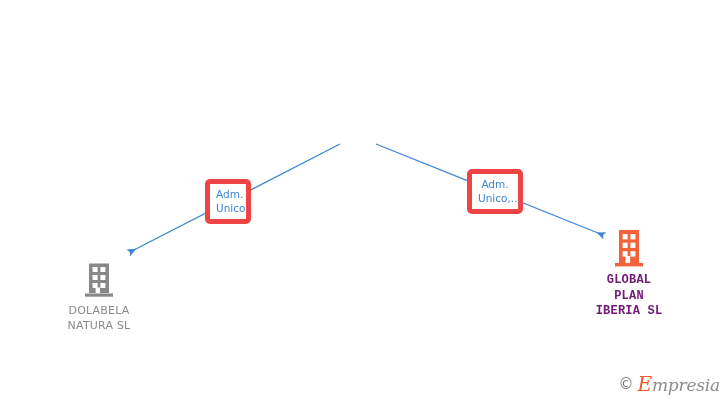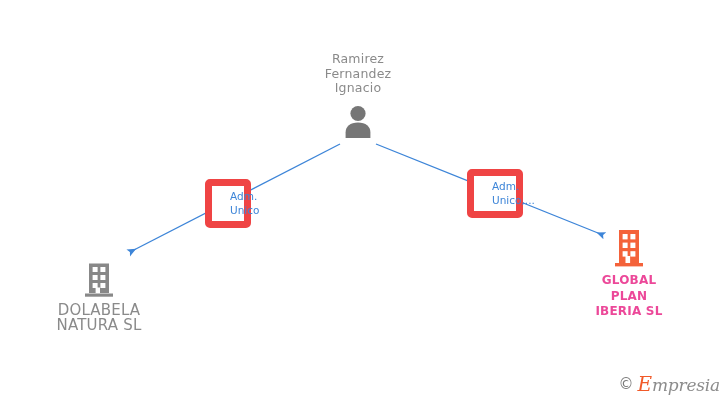--- a/index.html
+++ b/index.html
@@ -59,44 +59,45 @@
   .company-node.right { left: 554px; top: 228px; }
 
   .company-icon-wrap {
     height: 40px;
     display: flex;
     align-items: flex-end;
     justify-content: center;
   }
   .company-label {
     margin-top: 5px;
-    font-size: 15px;
+    font-size: 11px;
     line-height: 15px;
     color: #8a8a8a;
     letter-spacing: 0.2px;
     white-space: pre-line;
   }
   .company-label.active {
     font-weight: bold;
-    color: #ec4899;
+    color: #701a75;
     font-size: 12px;
     line-height: 15.5px;
+    font-family: Liberation Mono, monospace;
   }
 
   
   .rel-label {
     position: absolute;
-    border: 7px solid #ef4444;
+    border: 5px solid #ef4444;
     border-radius: 5px;
     background: #ffffff;
     color: #3d85d8;
     font-size: 10.5px;
     line-height: 14px;
     text-align: center;
-    padding: 3px 6px 4px 18px;
+    padding: 3px 6px 4px 6px;
     white-space: pre-line;
     box-sizing: border-box;
   }
   .rel-label.left  { left: 205px; top: 179px; width: 46px; }
   .rel-label.right { left: 467px; top: 169px; width: 56px; }
 
   
   .watermark {
     position: absolute;
     right: 8px;
@@ -137,31 +138,20 @@
       <marker id="arrow-right" markerWidth="9" markerHeight="9" refX="7" refY="4.5" orient="auto" markerUnits="userSpaceOnUse">
         <path d="M0,4.5 L9,0.6 L7.1,4.5 L9,8.4 Z" fill="#3d85d8"></path>
       </marker>
     </defs>
 
     <line x1="340" y1="144" x2="130" y2="252" stroke="#3d85d8" stroke-width="1.3" marker-end="url(#arrow-left)"></line>
 
     <line x1="376" y1="144" x2="603" y2="235" stroke="#3d85d8" stroke-width="1.3" marker-end="url(#arrow-right)"></line>
   </svg>
 
-  <div class="person-node">
-    <div class="person-name">Ramirez
-Fernandez
-Ignacio</div>
-    <div class="person-icon-wrap">
-      <svg width="30" height="34" viewBox="0 0 30 34">
-        <circle cx="15" cy="9.5" r="7.6" fill="#767676"></circle>
-        <path d="M15 18.5 C7.2 18.5 2.6 22.6 2.6 28.2 L2.6 34 L27.4 34 L27.4 28.2 C27.4 22.6 22.8 18.5 15 18.5 Z" fill="#767676"></path>
-      </svg>
-    </div>
-  </div>
 
   <div class="company-node left">
     <div class="company-icon-wrap">
       <svg width="30" height="36" viewBox="0 0 30 36">
         <rect x="5" y="1.5" width="20" height="29.5" fill="#888888"></rect>
         <rect x="8.6" y="5" width="5" height="5" fill="#ffffff"></rect>
         <rect x="16.4" y="5" width="5" height="5" fill="#ffffff"></rect>
         <rect x="8.6" y="13" width="5" height="5" fill="#ffffff"></rect>
         <rect x="16.4" y="13" width="5" height="5" fill="#ffffff"></rect>
         <rect x="8.6" y="21" width="5" height="5" fill="#ffffff"></rect>

